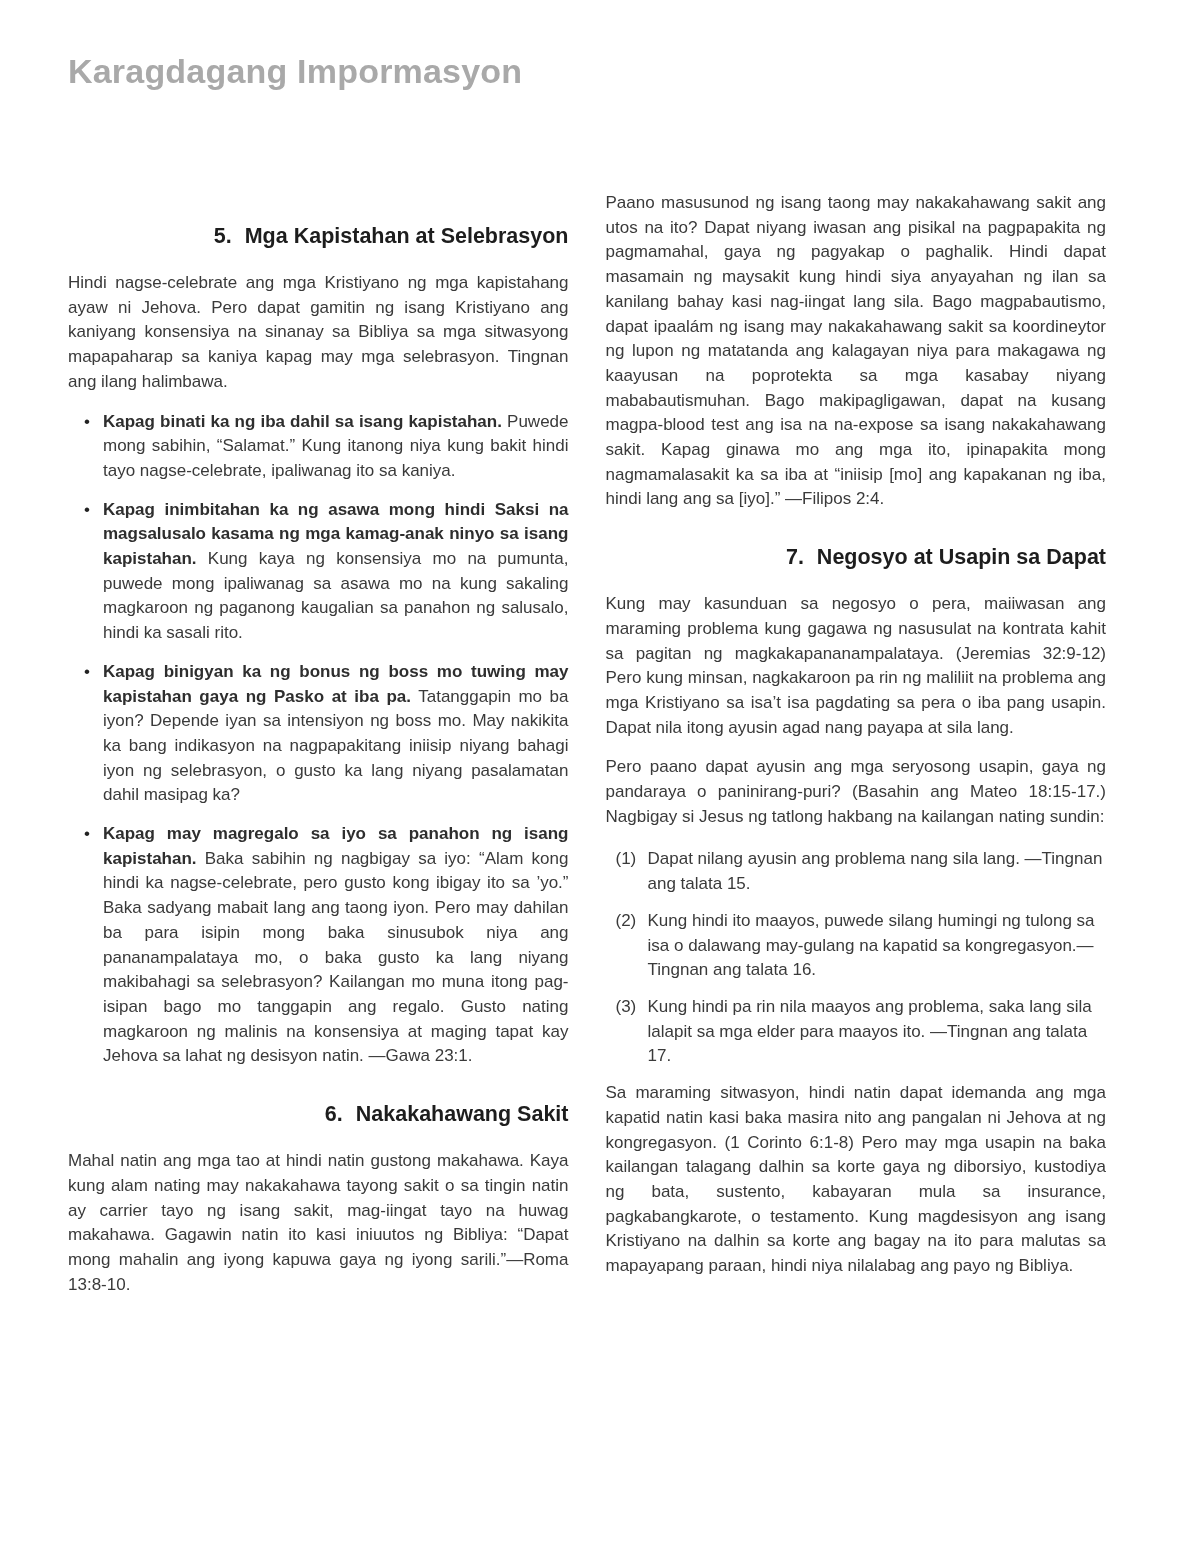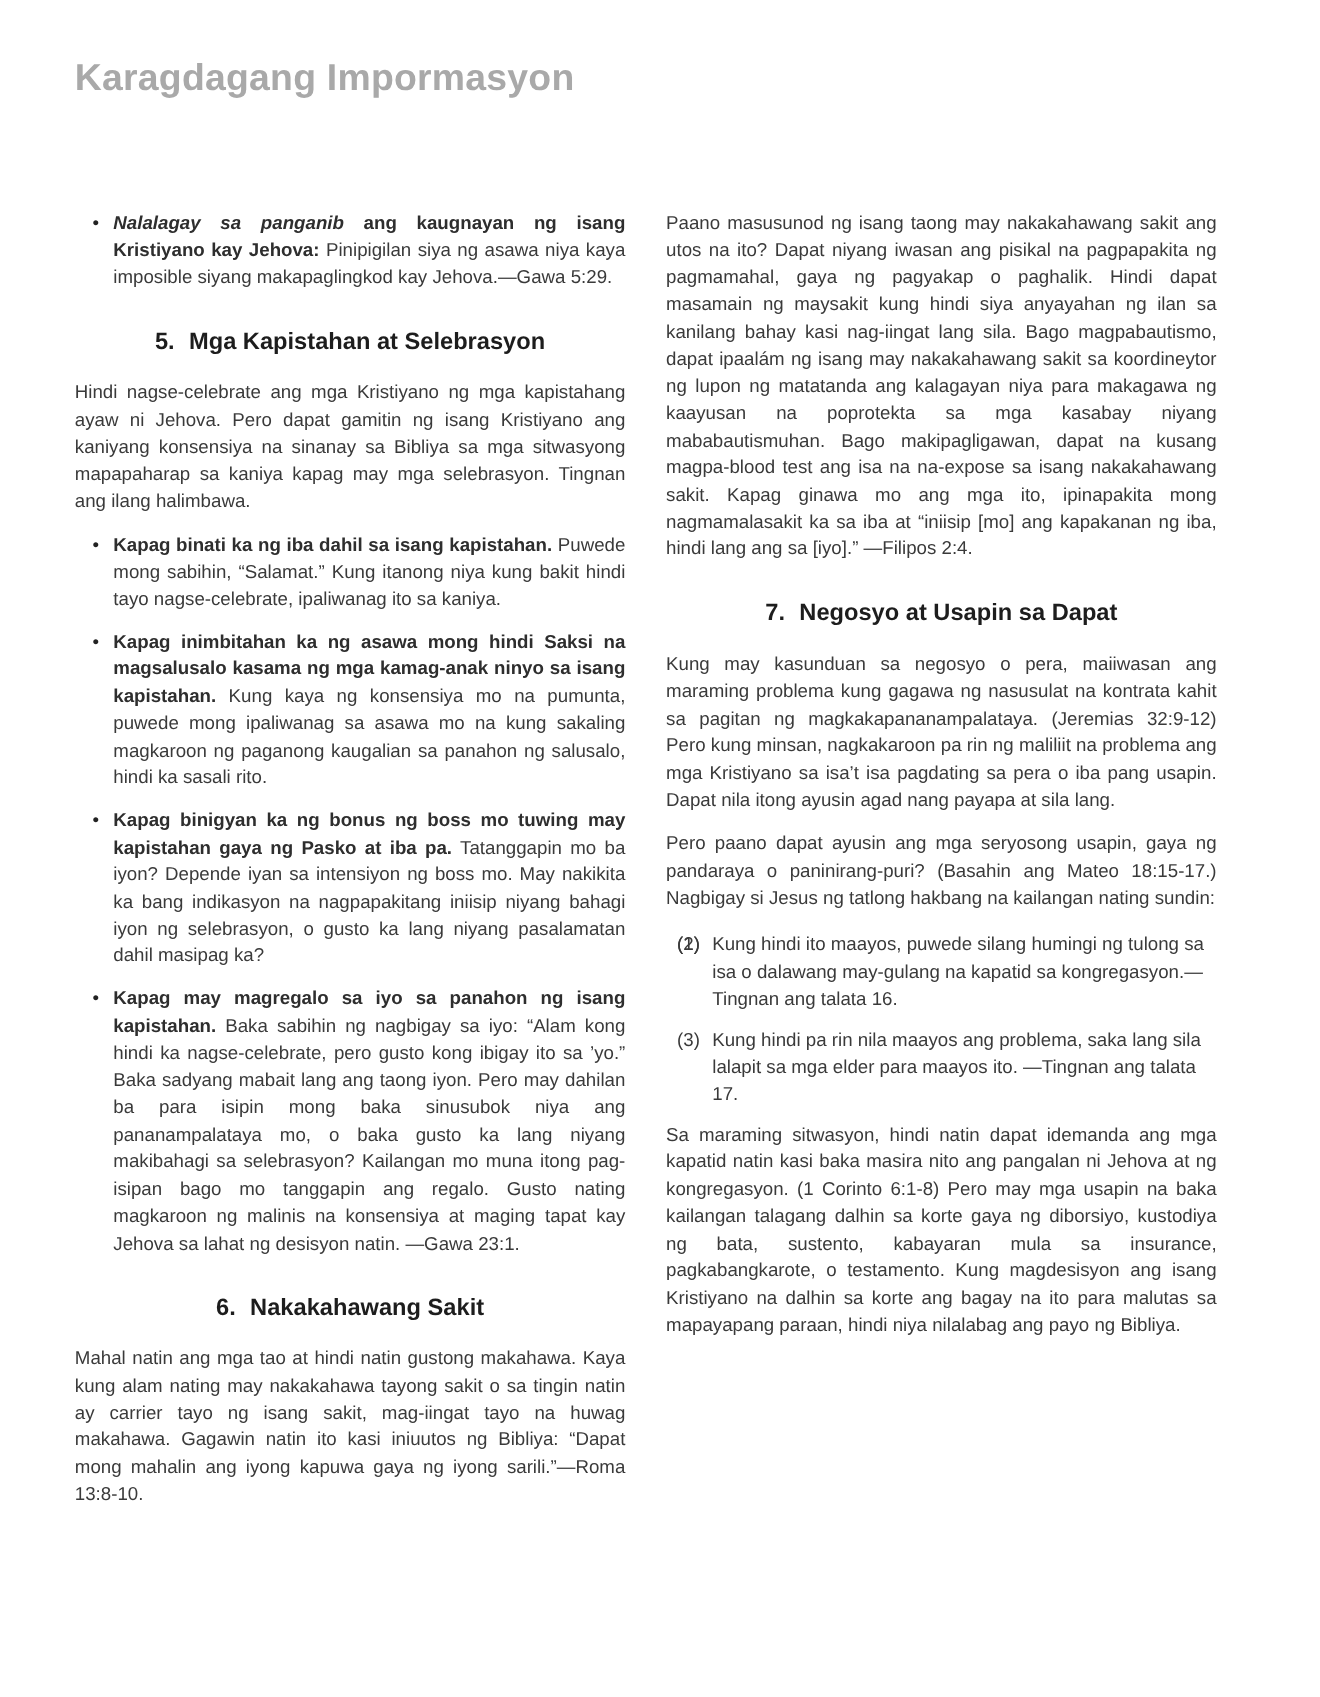--- a/index.html
+++ b/index.html
@@ -31,21 +31,21 @@
     line-height: 24.7px;
     text-align: justify;
   }
   .para { margin: 0 0 15px 0; }
   .sec-heading {
     font-size: 21.5px;
     line-height: 27px;
     font-weight: bold;
     color: #1d1d1d;
     margin: 32px 0 21px 0;
-    text-align: center;
+    text-align: right;
   }
   .sec-num { margin-right: 13px; }
   .bullets { margin: 0; }
   .bullet {
     position: relative;
     padding-left: 35px;
     margin: 0 0 14px 0;
   }
   .bullet::before {
     content: "\2022";
@@ -69,25 +69,20 @@
 <body>
 
 <div class="page">
 
   <h1 class="doc-title">Karagdagang Impormasyon</h1>
 
   <div class="columns">
 
     <div class="col">
 
-      <div class="bullet">
-        <span class="lead-italic">Nalalagay sa panganib</span>
-        <span class="lead">ang kaugnayan ng isang Kristiyano kay Jehova:</span>
-        <span>Pinipigilan siya ng asawa niya kaya imposible siyang makapaglingkod kay Jehova.—Gawa 5:29.</span>
-      </div>
 
       <h2 class="sec-heading">
         <span class="sec-num">5.</span><span>Mga Kapistahan at Selebrasyon</span>
       </h2>
 
       <p class="para">Hindi nagse-celebrate ang mga Kristiyano ng mga kapistahang ayaw ni Jehova. Pero dapat gamitin ng isang Kristiyano ang kaniyang konsensiya na sinanay sa Bibliya sa mga sitwasyong mapapaharap sa kaniya kapag may mga selebrasyon. Tingnan ang ilang halimbawa.</p>
 
       <div class="bullets">
         <div class="bullet">
           <span class="lead">Kapag binati ka ng iba dahil sa isang kapistahan.</span>
@@ -123,20 +118,21 @@
         <span class="sec-num">7.</span><span>Negosyo at Usapin sa Dapat</span>
       </h2>
 
       <p class="para">Kung may kasunduan sa negosyo o pera, maiiwasan ang maraming problema kung gagawa ng nasusulat na kontrata kahit sa pagitan ng magkakapananampalataya. (Jeremias 32:9-12) Pero kung minsan, nagkakaroon pa rin ng maliliit na problema ang mga Kristiyano sa isa’t isa pagdating sa pera o iba pang usapin. Dapat nila itong ayusin agad nang payapa at sila lang.</p>
 
       <p class="para">Pero paano dapat ayusin ang mga seryosong usapin, gaya ng pandaraya o paninirang-puri? (Basahin ang Mateo 18:15-17.) Nagbigay si Jesus ng tatlong hakbang na kailangan nating sundin:</p>
 
       <div class="steps">
         <div class="step">
           <span class="step-marker">(1)</span>
+          <span>Dapat nilang ayusin ang problema nang sila lang. —Tingnan ang talata 15.</span>
         </div>
         <div class="step">
           <span class="step-marker">(2)</span>
           <span>Kung hindi ito maayos, puwede silang humingi ng tulong sa isa o dalawang may-gulang na kapatid sa kongregasyon.—Tingnan ang talata 16.</span>
         </div>
         <div class="step">
           <span class="step-marker">(3)</span>
           <span>Kung hindi pa rin nila maayos ang problema, saka lang sila lalapit sa mga elder para maayos ito. —Tingnan ang talata 17.</span>
         </div>
       </div>

